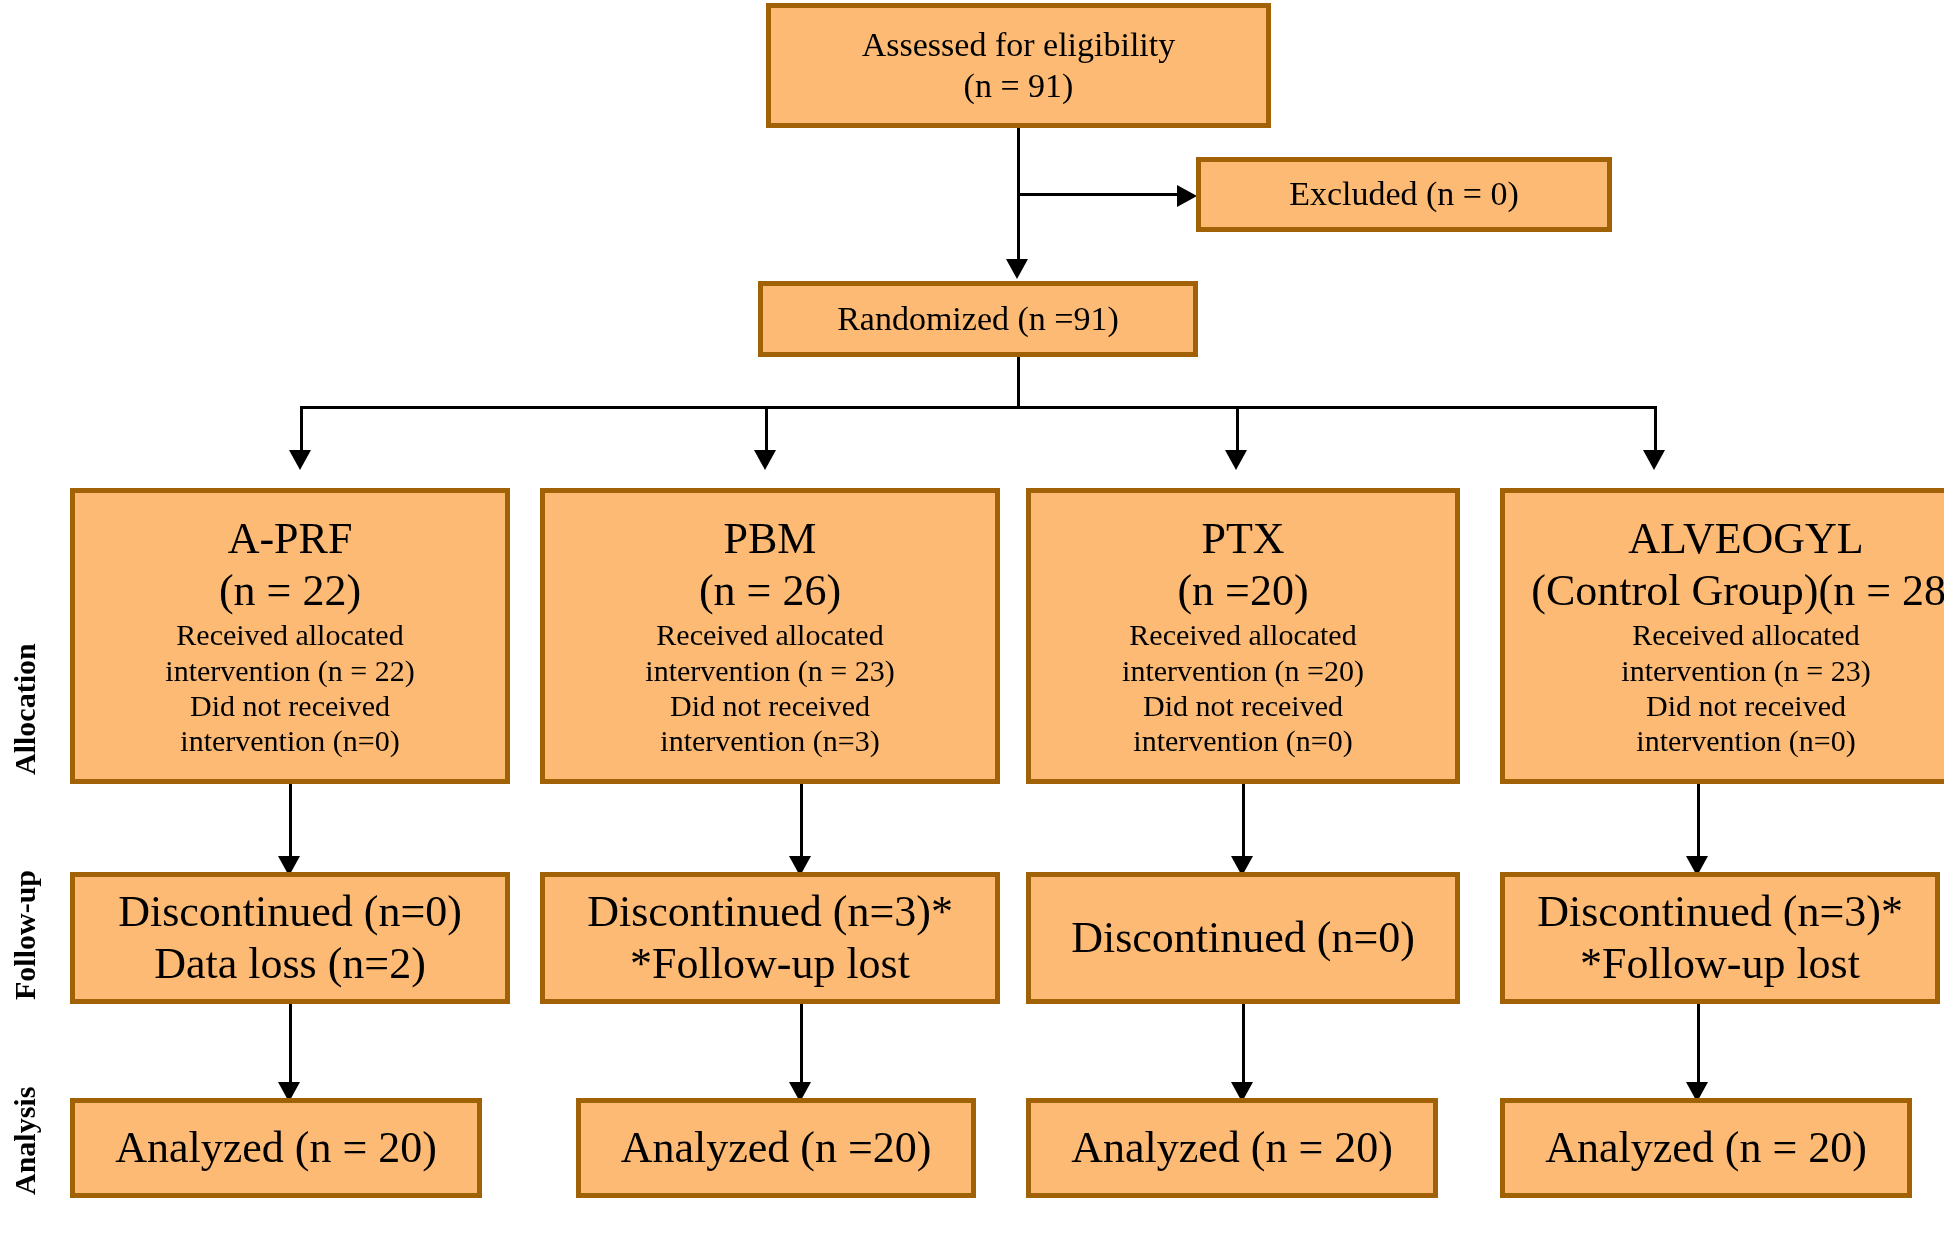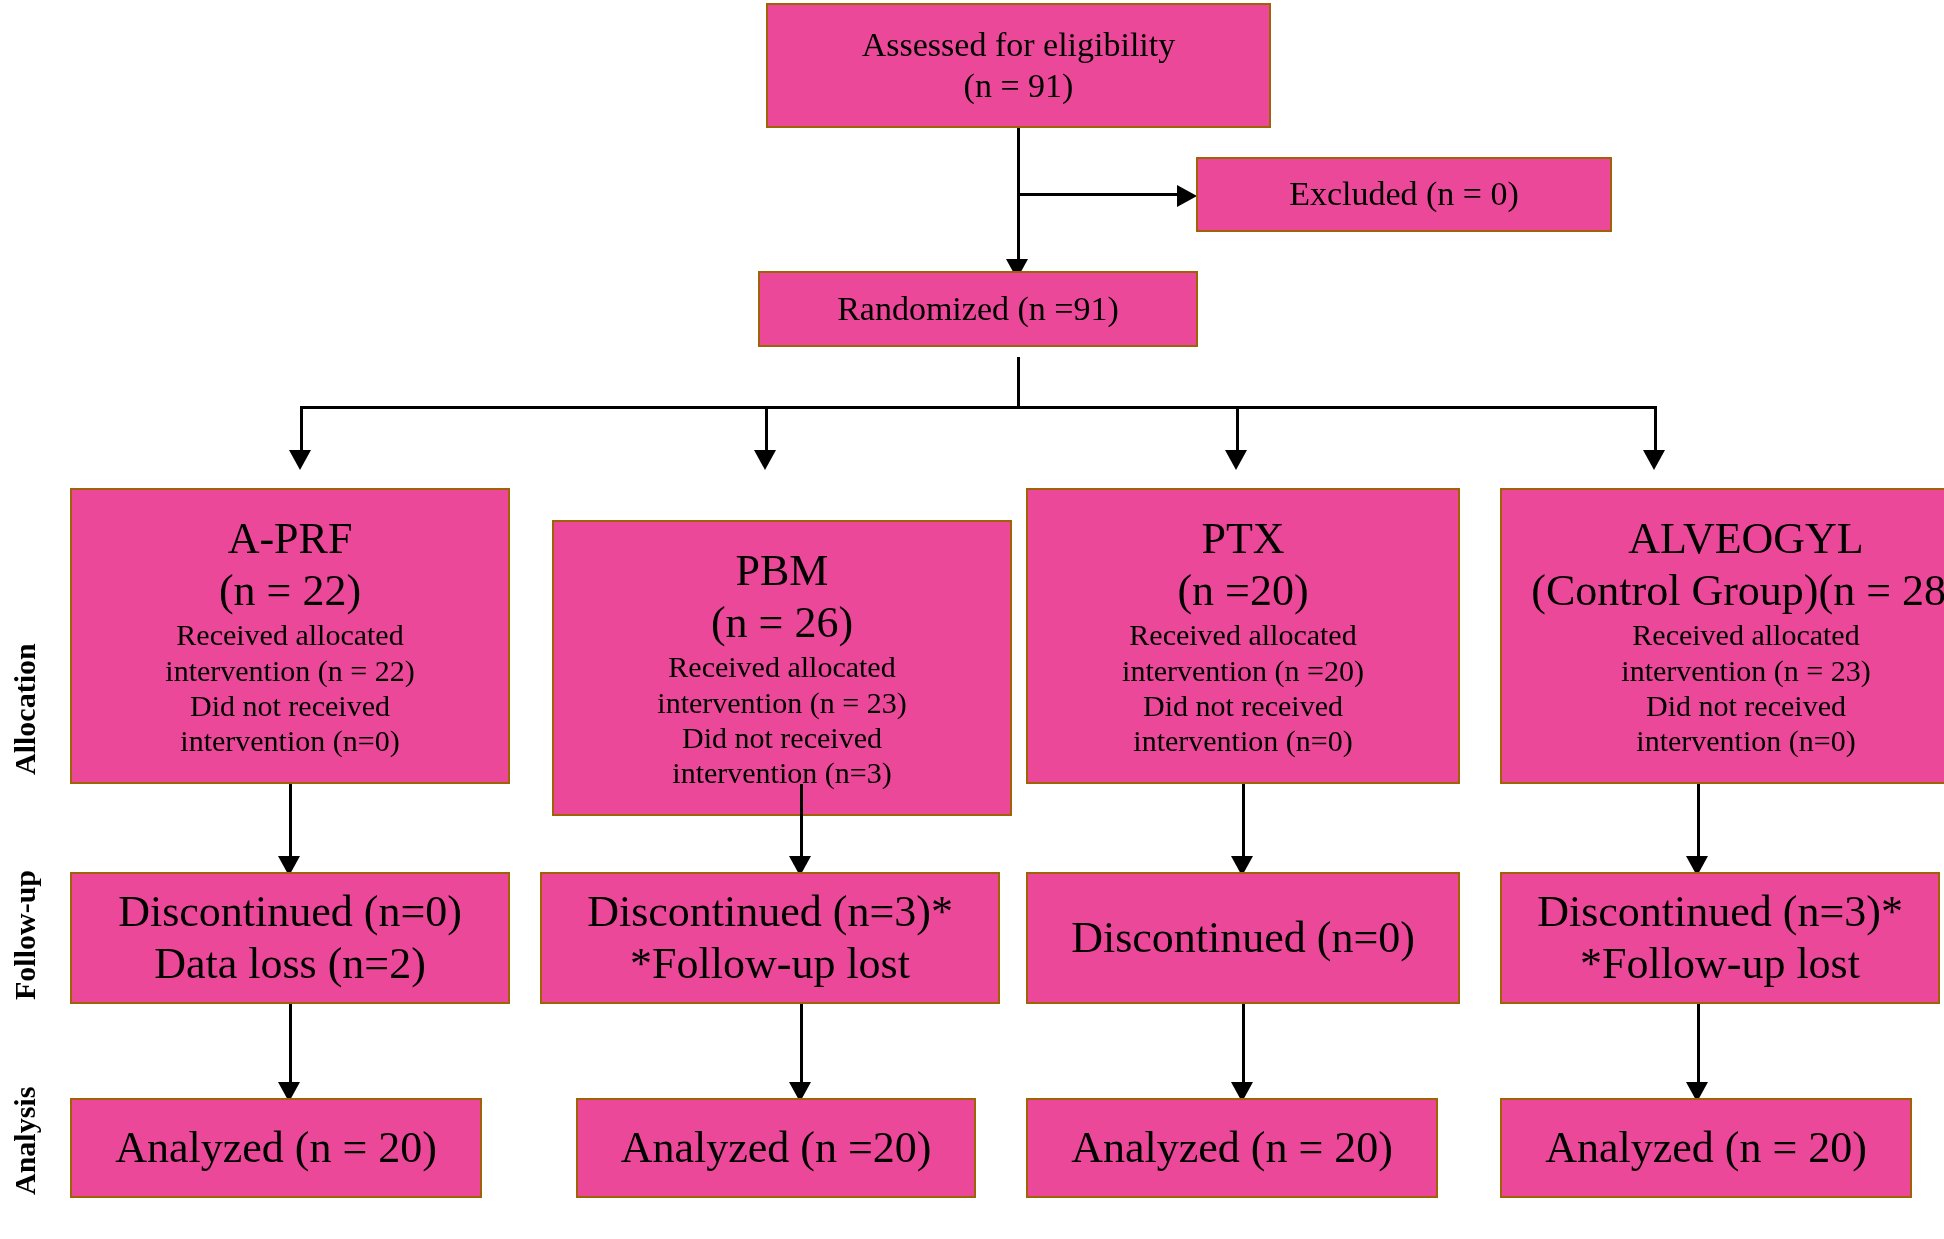--- a/index.html
+++ b/index.html
@@ -1,20 +1,20 @@
 <!DOCTYPE html>
 <html><head>
 <meta charset="utf-8">
 <style>
   html,body{margin:0;padding:0;background:#ffffff;}
   body{width:1944px;height:1239px;position:relative;
        font-family:"Liberation Serif","DejaVu Serif",serif;color:#000;}
   .stage{position:absolute;left:0;top:0;width:1944px;height:1239px;}
 
-  .box{position:absolute;border:2px solid #a16207;background:#ec4899;
+  .box{position:absolute;border:5px solid #a16207;background:#fdba74;
        box-sizing:border-box;display:flex;flex-direction:column;
        align-items:center;justify-content:center;text-align:center;}
   .box .ln{display:block;line-height:1.18;white-space:pre;}
 
   
   .vline{position:absolute;background:#000;width:3px;}
   .hline{position:absolute;background:#000;height:3px;}
   .arrowdown{position:absolute;width:0;height:0;
       border-left:11px solid transparent;border-right:11px solid transparent;
       border-top:20px solid #000;}
@@ -48,21 +48,21 @@
   <div class="vline" style="left:1017px;top:128px;height:145px;"></div>
   <div class="arrowdown" style="left:1006px;top:259px;"></div>
 
   <div class="hline" style="left:1017px;top:193px;width:168px;"></div>
   <div class="arrowright" style="left:1177px;top:185px;"></div>
 
   <div class="box fs-big" style="left:1196px;top:157px;width:416px;height:75px;">
     <span class="ln">Excluded (n = 0)</span>
   </div>
 
-  <div class="box fs-big" style="left:758px;top:271px;width:440px;height:76px;">
+  <div class="box fs-big" style="left:758px;top:281px;width:440px;height:76px;">
     <span class="ln">Randomized (n =91)</span>
   </div>
 
   <div class="vline" style="left:1017px;top:357px;height:52px;"></div>
   <div class="hline" style="left:300px;top:406px;width:1354px;"></div>
 
   <div class="vline" style="left:300px;top:406px;height:58px;"></div>
   <div class="arrowdown" style="left:289px;top:450px;"></div>
 
   <div class="vline" style="left:765px;top:406px;height:58px;"></div>
@@ -76,21 +76,21 @@
 
   <div class="box" style="left:70px;top:488px;width:440px;height:296px;">
     <span class="ln fs-mid">A-PRF</span>
     <span class="ln fs-mid">(n = 22)</span>
     <span class="ln fs-sm">Received allocated</span>
     <span class="ln fs-sm">intervention (n = 22)</span>
     <span class="ln fs-sm">Did not received</span>
     <span class="ln fs-sm">intervention (n=0)</span>
   </div>
 
-  <div class="box" style="left:552px;top:488px;width:460px;height:296px;margin-top:32px;">
+  <div class="box" style="left:540px;top:488px;width:460px;height:296px;">
     <span class="ln fs-mid">PBM</span>
     <span class="ln fs-mid">(n = 26)</span>
     <span class="ln fs-sm">Received allocated</span>
     <span class="ln fs-sm">intervention (n = 23)</span>
     <span class="ln fs-sm">Did not received</span>
     <span class="ln fs-sm">intervention (n=3)</span>
   </div>
 
   <div class="box" style="left:1026px;top:488px;width:434px;height:296px;font-family:Liberation Serif, serif;">
     <span class="ln fs-mid">PTX</span>

